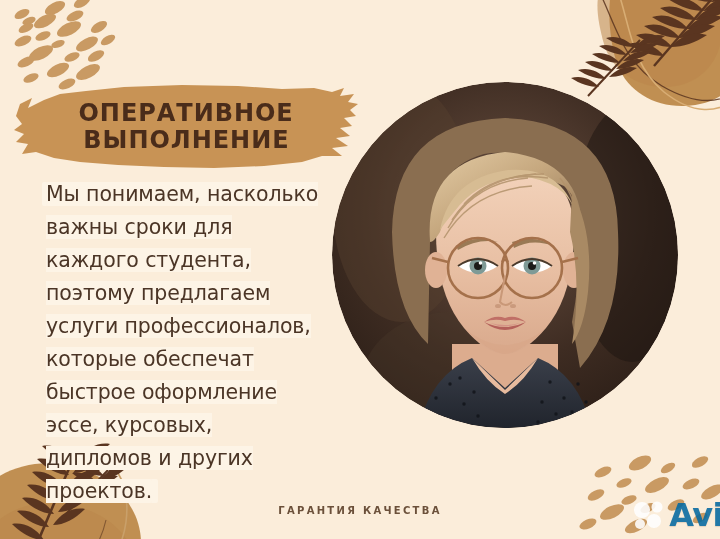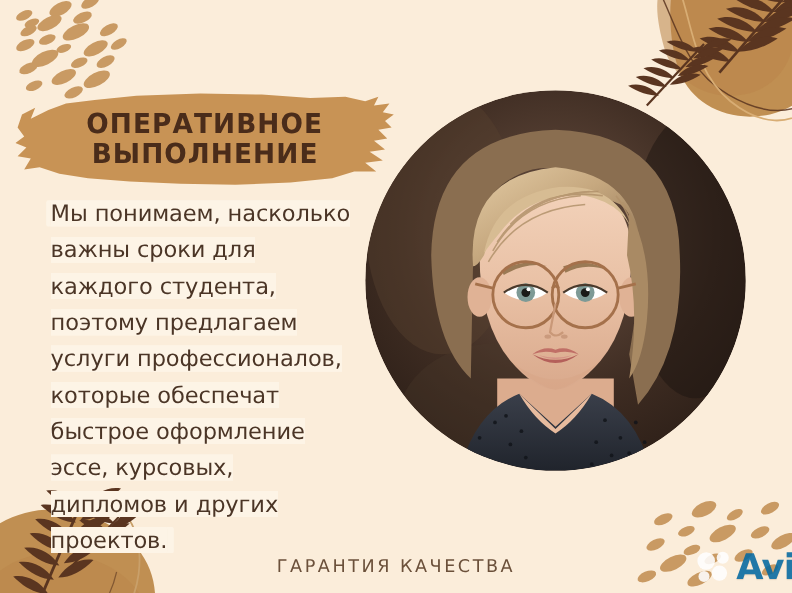--- a/index.html
+++ b/index.html
@@ -59,22 +59,22 @@
     position:absolute;left:332px;top:82px;width:346px;height:346px;
     border-radius:50%;overflow:hidden;
   }
   #portrait svg{display:block;}
 
   
   #footer-caption{
     position:absolute;left:0;top:505px;width:720px;
     text-align:center;
     color:#6B503A;
-    font-size:16px;
-    font-weight:normal;
+    font-size:10px;
+    font-weight:bold;
     letter-spacing:2.3px;
   }
 
   
   #watermark{
     position:absolute;right:8px;bottom:8px;
     display:flex;align-items:center;gap:3px;
     opacity:0.88;
   }
   #watermark .wm-logo{display:block;}

